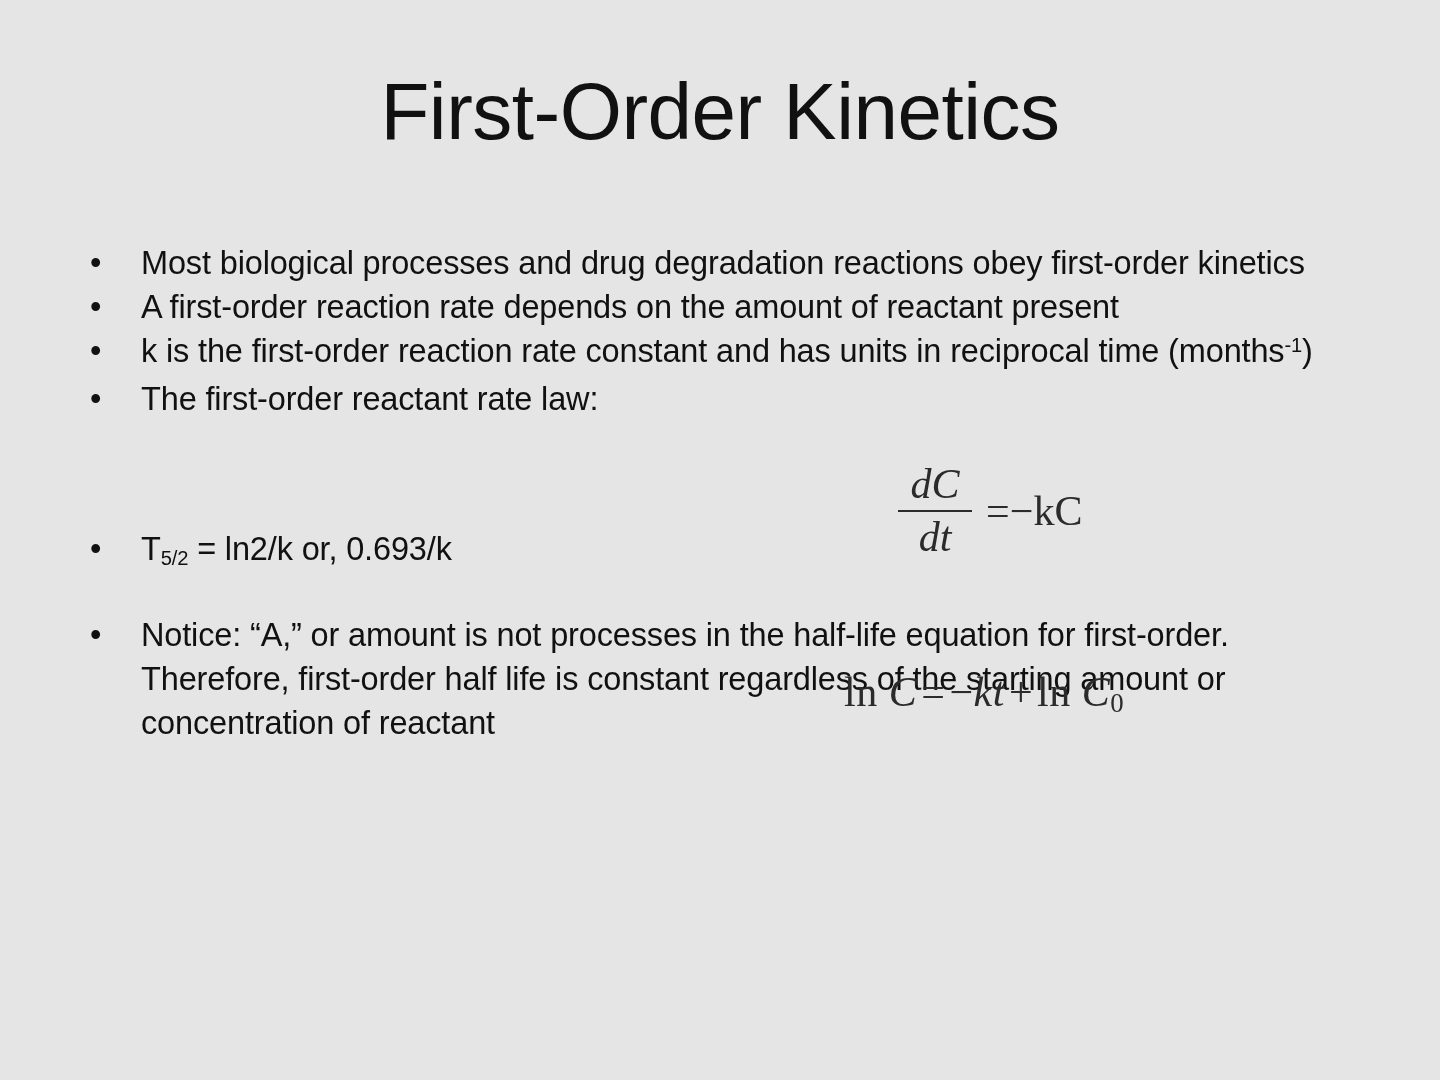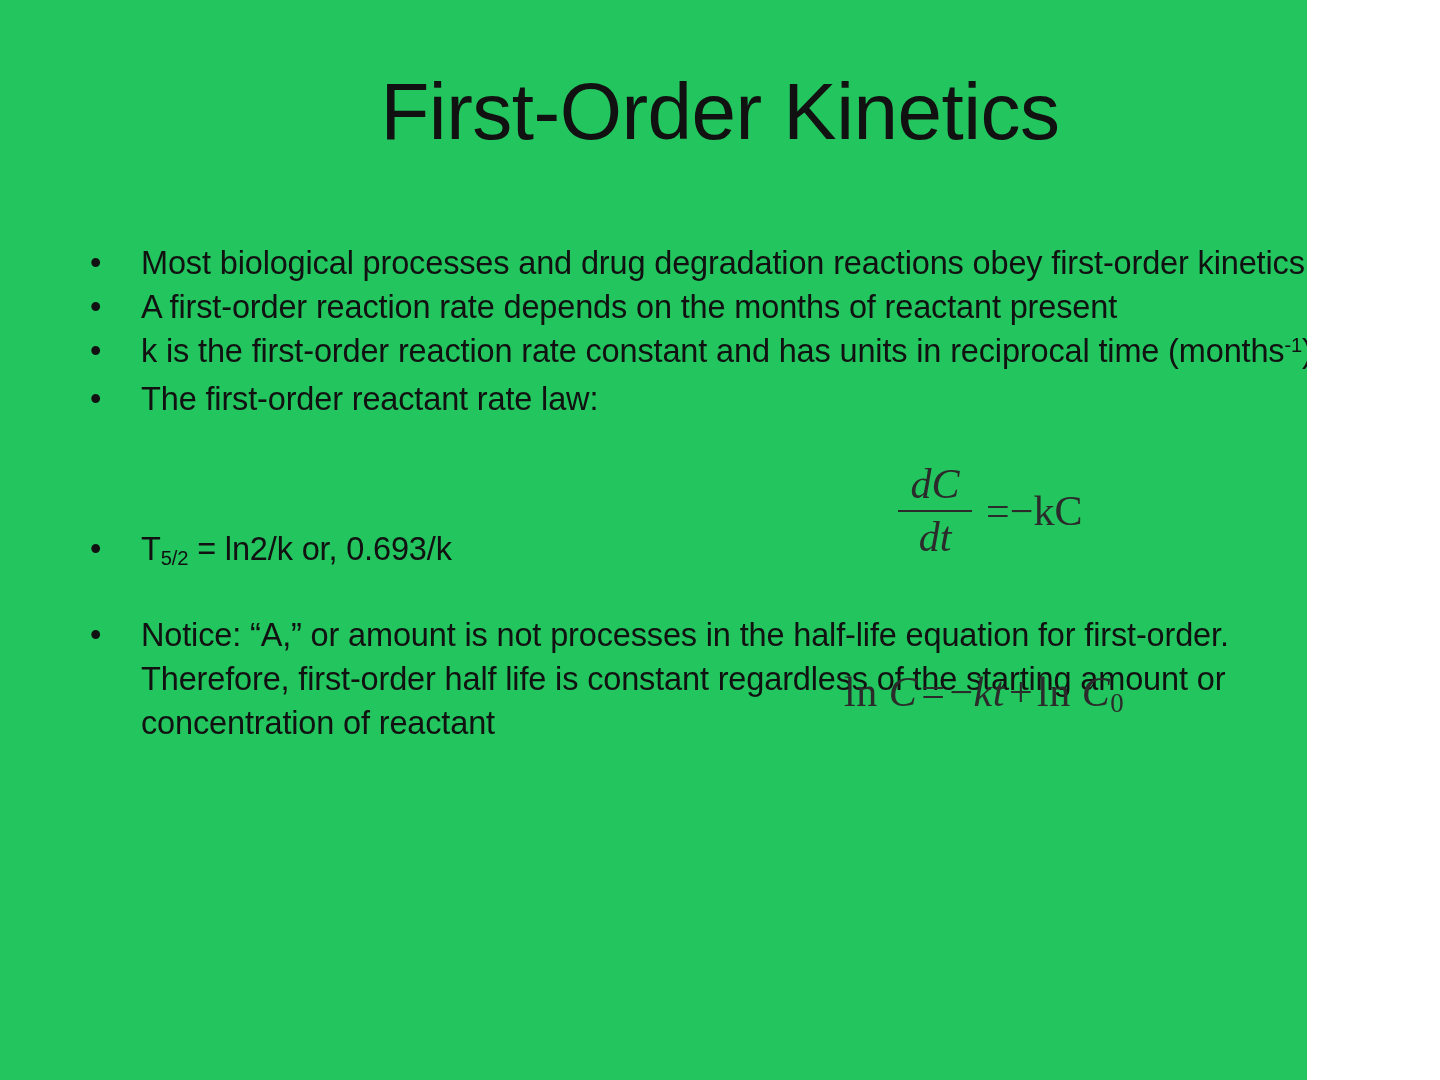--- a/index.html
+++ b/index.html
@@ -7,23 +7,23 @@
     margin: 0;
     padding: 0;
     background: #ffffff;
   }
   body {
     font-family: "Liberation Sans", sans-serif;
     color: #000000;
   }
   .slide {
     position: relative;
-    width: 1307px;
+    width: 1440px;
     height: 1080px;
-    background: #22c55e;
+    background: #e5e5e5;
     overflow: hidden;
   }
 
   
   .slide-title {
     position: absolute;
     left: 0;
     top: 64px;
     width: 1440px;
     text-align: center;
@@ -174,21 +174,21 @@
 
   <div class="body-list">
 
     <div class="bullet-row">
       <span class="bullet-marker">•</span>
       <span class="bullet-text">Most biological processes and drug degradation reactions obey first-order kinetics</span>
     </div>
 
     <div class="bullet-row">
       <span class="bullet-marker">•</span>
-      <span class="bullet-text">A first-order reaction rate depends on the months of reactant present</span>
+      <span class="bullet-text">A first-order reaction rate depends on the amount of reactant present</span>
     </div>
 
     <div class="bullet-row">
       <span class="bullet-marker">•</span>
       <span class="bullet-text"><span>k is the first-order reaction rate constant and has units in reciprocal time (months</span><sup class="exp">-1</sup><span>)</span></span>
     </div>
 
     <div class="bullet-row">
       <span class="bullet-marker">•</span>
       <span class="bullet-text">The first-order reactant rate law:</span>

